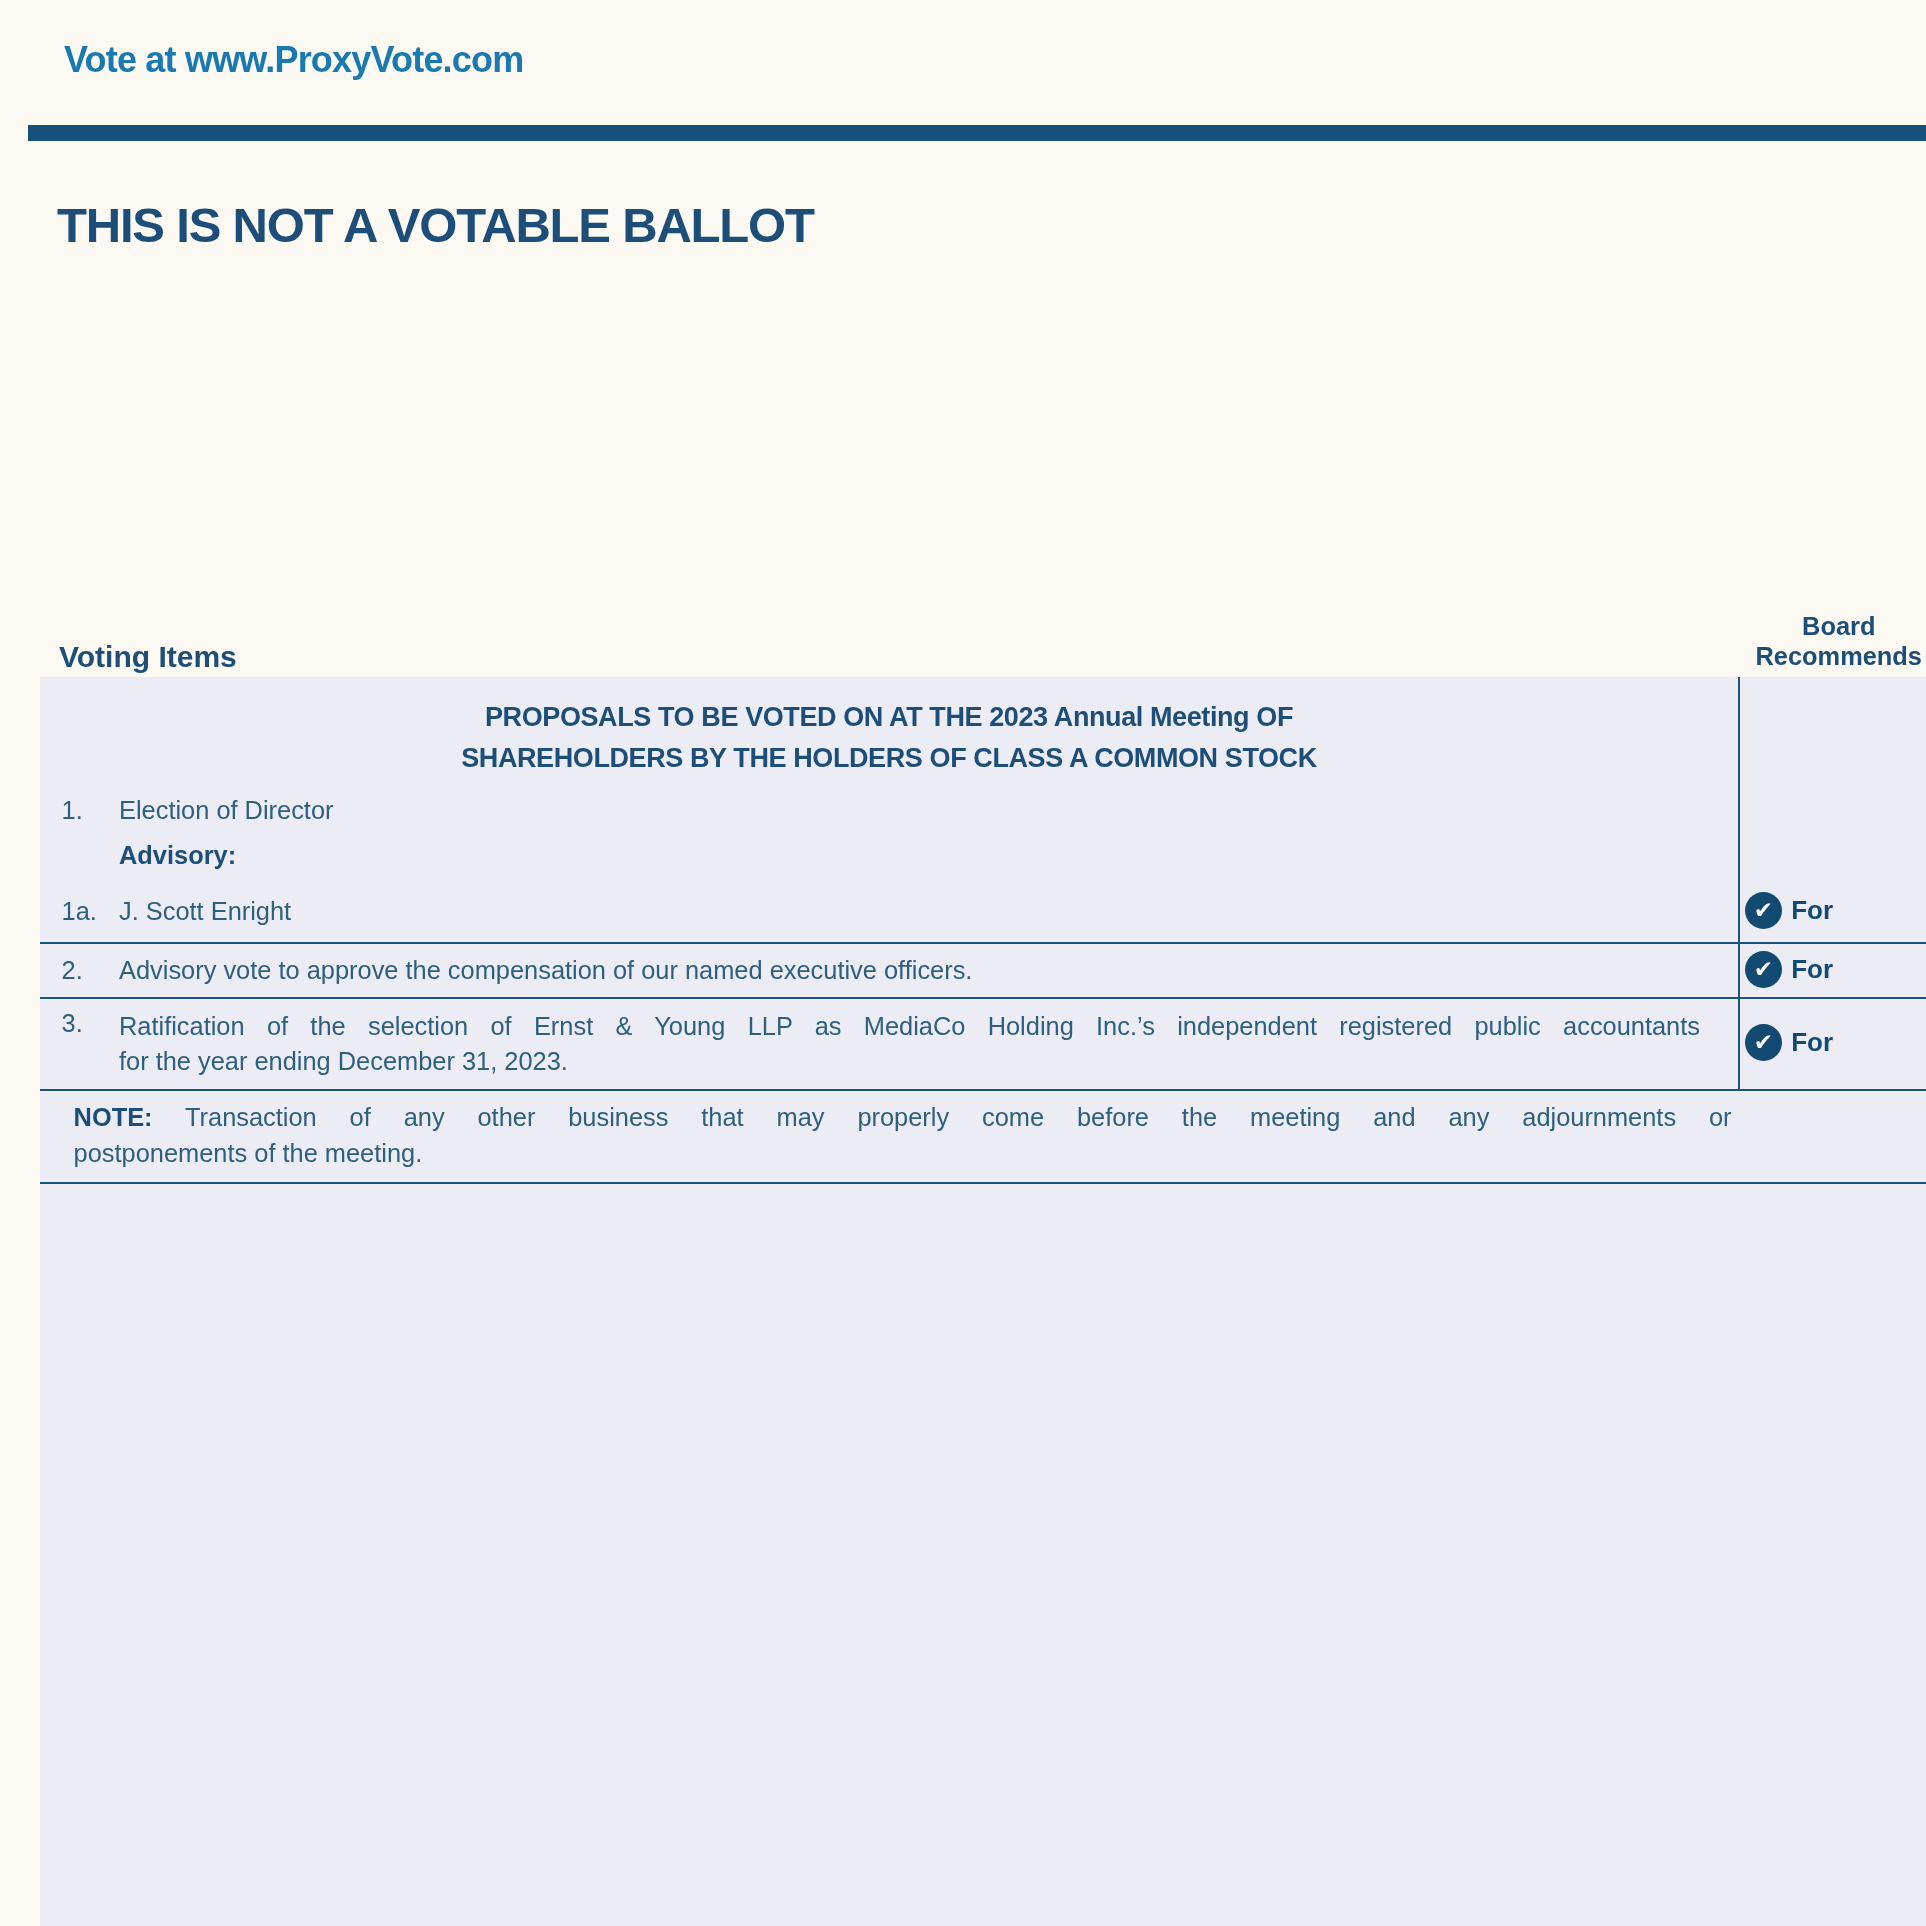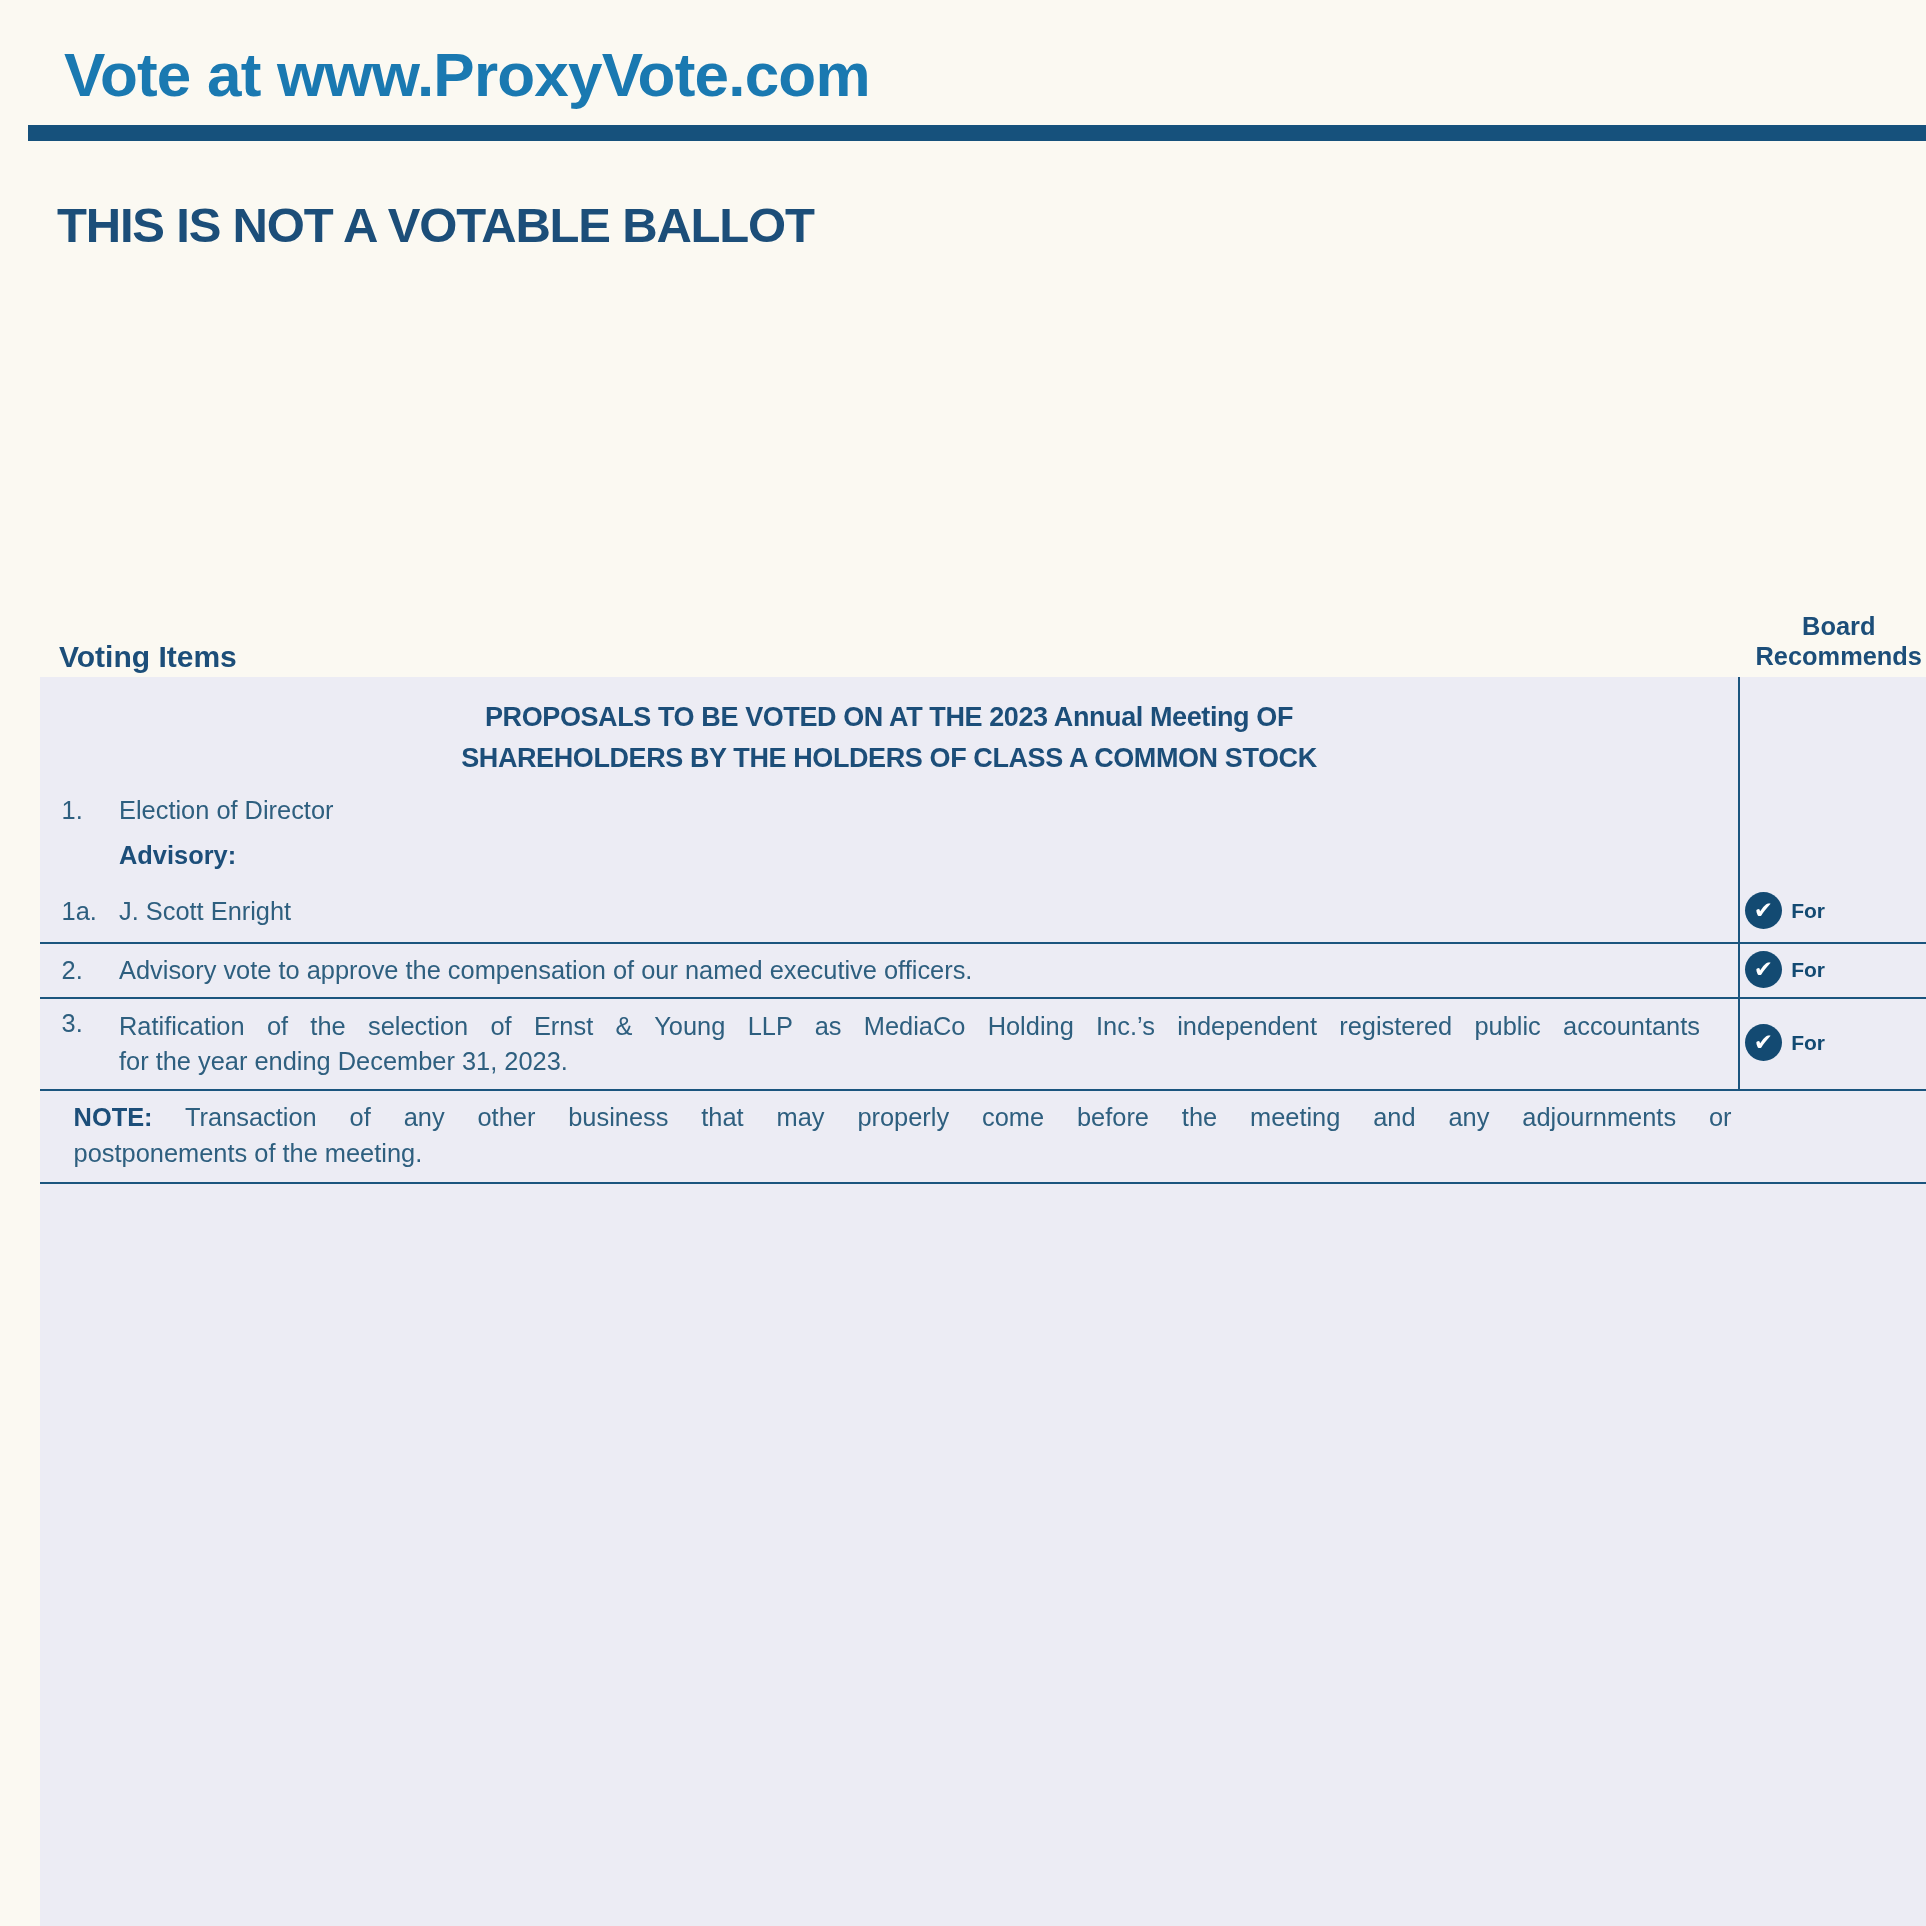--- a/index.html
+++ b/index.html
@@ -7,21 +7,21 @@
     width:1965px;height:2542px;
     background:#fbf9f2;
     font-family:"Liberation Sans","DejaVu Sans",sans-serif;
     position:relative;
     -webkit-font-smoothing:antialiased;
   }
   .page{position:absolute;inset:0;overflow:hidden;}
 
   .title{
     position:absolute;left:64px;top:39px;
-    font-size:62px;font-weight:bold;letter-spacing:-0.8px;
+    font-size:36px;font-weight:bold;letter-spacing:-0.8px;
     color:#1a79b1;white-space:nowrap;
   }
   .rule{position:absolute;left:28px;top:125px;width:1909px;height:16px;background:#16517c;}
 
   .h1{
     position:absolute;left:57px;top:197px;
     font-size:49px;font-weight:bold;letter-spacing:-1.2px;
     color:#1c4e79;white-space:nowrap;
   }
   .intro{
@@ -79,21 +79,21 @@
   }
   .for-cell.r1{top:215px;}
   .for-cell.r2{top:274px;}
   .for-cell.r3{top:347px;}
   .check-circle{
     width:37px;height:37px;border-radius:50%;
     background:#134a72;color:#ffffff;
     display:flex;align-items:center;justify-content:center;
     font-size:23px;font-weight:bold;flex:0 0 auto;
   }
-  .for-label{font-size:21px;font-weight:bold;color:#134a72;line-height:37px;}
+  .for-label{font-size:26px;font-weight:bold;color:#134a72;line-height:37px;}
 </style>
 </head>
 <body>
 
 <div class="page">
 
   <div class="title">Vote at www.ProxyVote.com</div>
   <div class="rule"></div>
 
   <div class="h1">THIS IS NOT A VOTABLE BALLOT</div>

